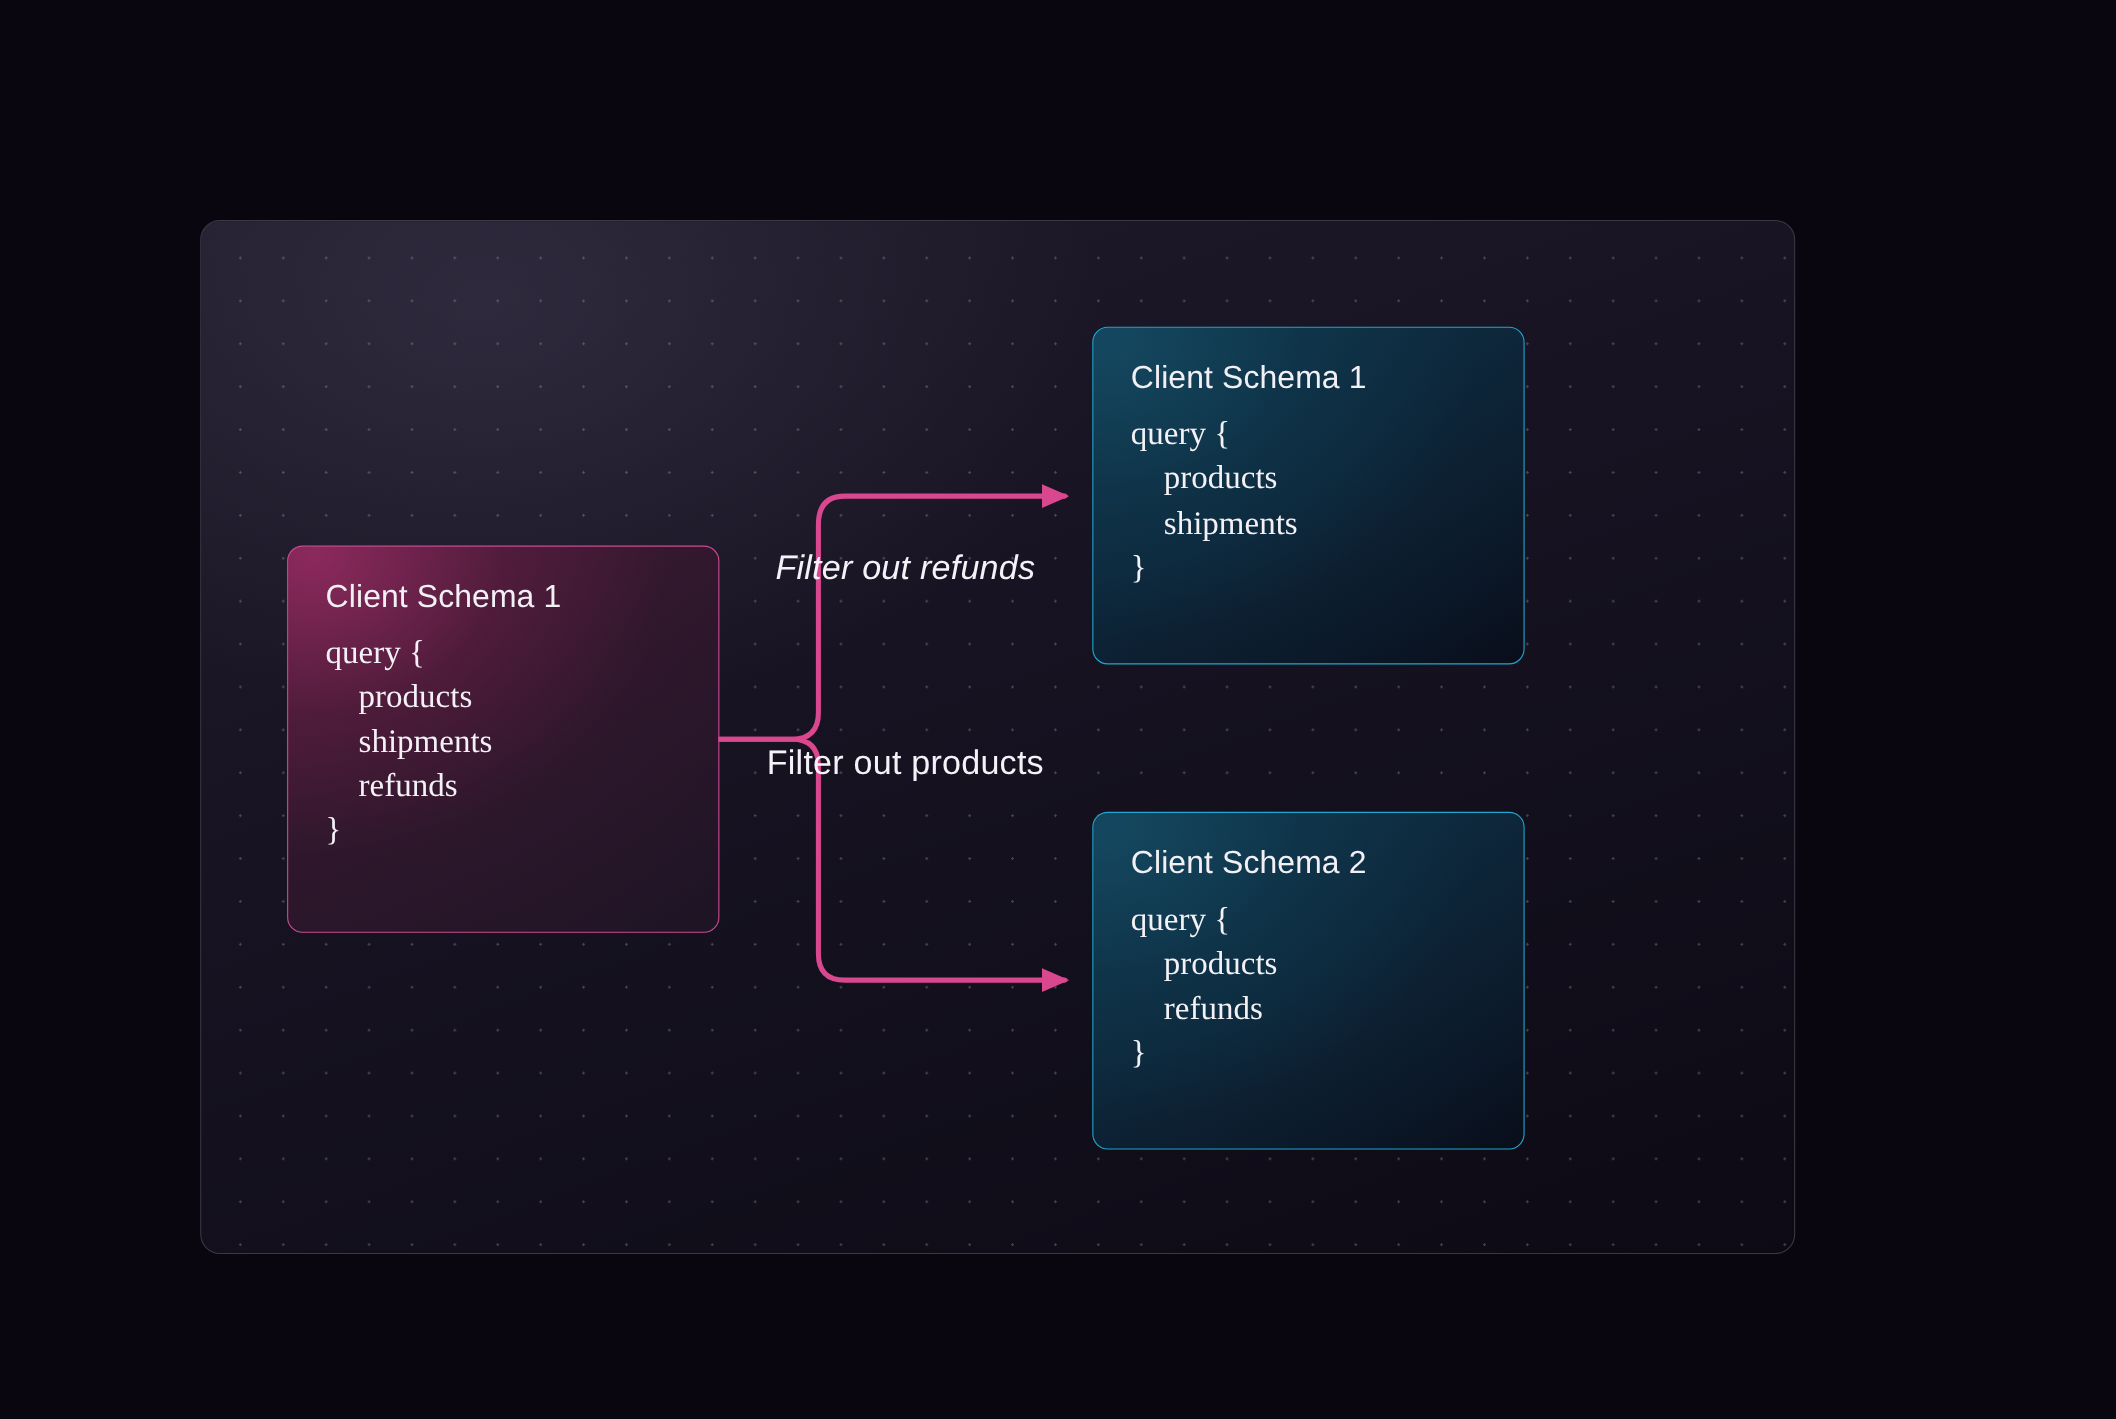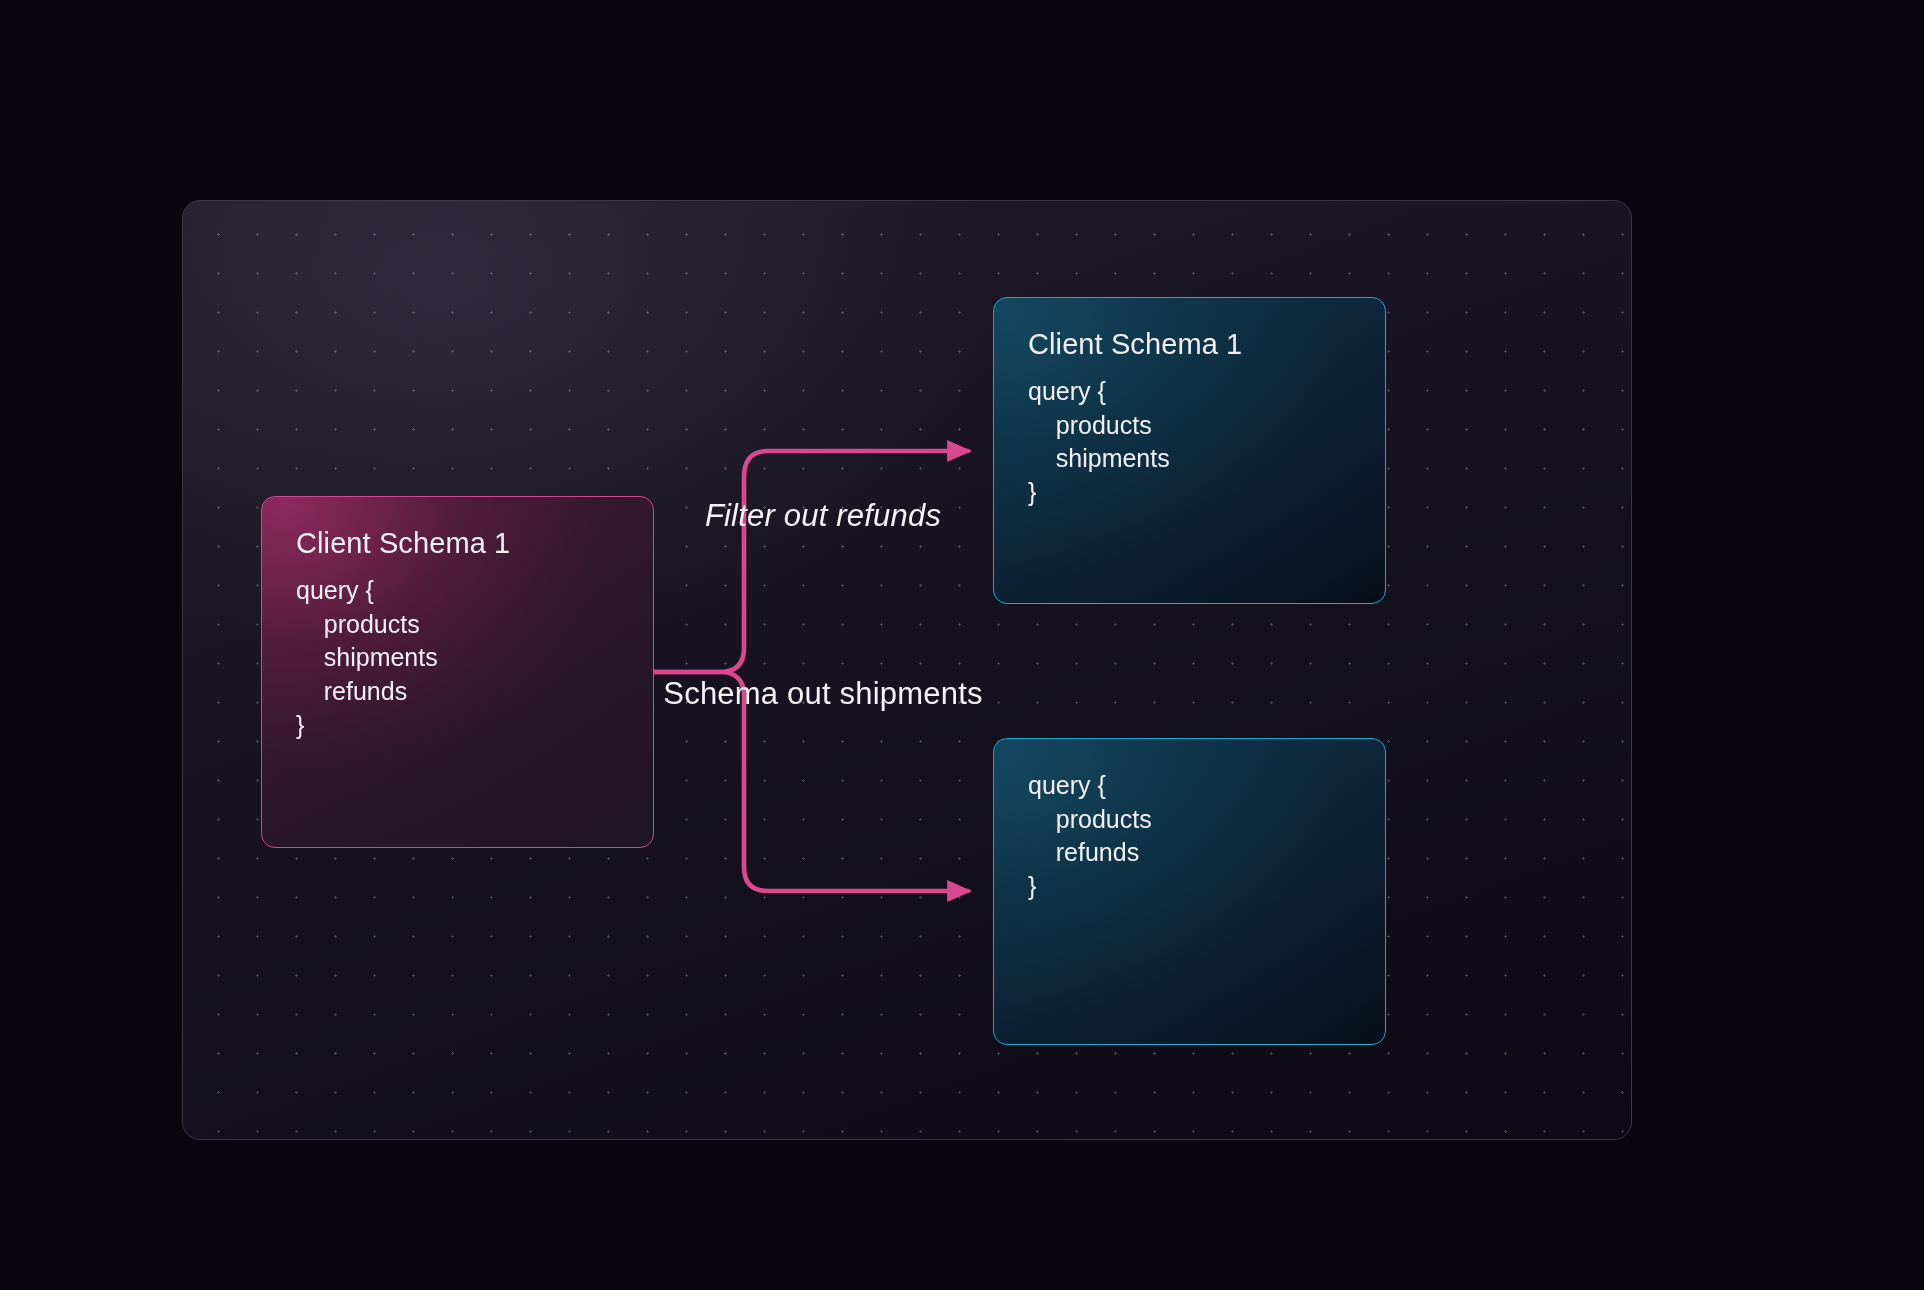--- a/index.html
+++ b/index.html
@@ -56,22 +56,22 @@
   .card-title {
     font-size: 29px;
     color: #f2f0f5;
     letter-spacing: 0.1px;
     margin: 0 0 14px 0;
     font-weight: 400;
     white-space: nowrap;
   }
 
   .card-code {
-    font-family: Liberation Sans, sans-serif;
-    font-size: 25px;
+    font-family: Liberation Serif, serif;
+    font-size: 30px;
     line-height: 1.345;
     color: #f3f1f6;
     white-space: pre;
     margin: 0;
   }
 
   
   .card-source {
     left: 78px;
     top: 295px;
@@ -146,40 +146,41 @@
         </marker>
       </defs>
 
       <path d="M 471 471 L 537 471 Q 561 471 561 447 L 561 276 Q 561 250 585 250 L 785 250" fill="none" stroke="#d9478f" stroke-width="4.6" stroke-linecap="round" marker-end="url(#arrow-pink)"></path>
 
       <path d="M 471 471 L 537 471 Q 561 471 561 495 L 561 666 Q 561 690 585 690 L 785 690" fill="none" stroke="#d9478f" stroke-width="4.6" stroke-linecap="round" marker-end="url(#arrow-pink)"></path>
     </svg>
 
     <div class="edge-label edge-label-top">Filter out refunds</div>
 
-    <div class="edge-label edge-label-bottom">Schema out shipments</div>
+    <div class="edge-label edge-label-bottom">Filter out products</div>
 
     <div class="card card-source">
       <div class="card-title">Client Schema 1</div>
       <pre class="card-code">query {
     products
     shipments
     refunds
 }</pre>
     </div>
 
     <div class="card card-result card-result-1">
       <div class="card-title">Client Schema 1</div>
       <pre class="card-code">query {
     products
     shipments
 }</pre>
     </div>
 
     <div class="card card-result card-result-2">
+      <div class="card-title">Client Schema 2</div>
       <pre class="card-code">query {
     products
     refunds
 }</pre>
     </div>
 
   </div>
 </div>
 
 </body></html>

